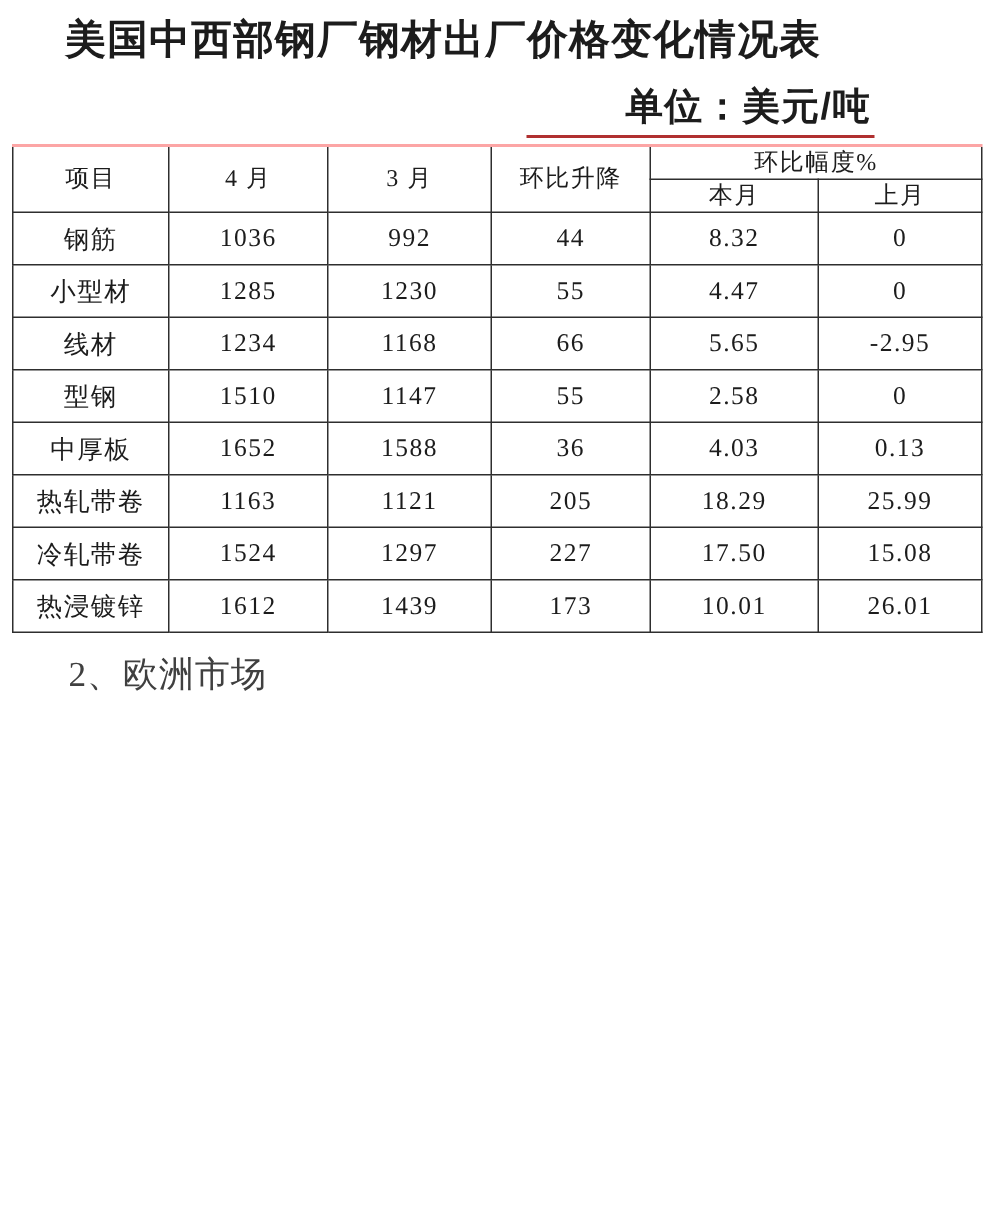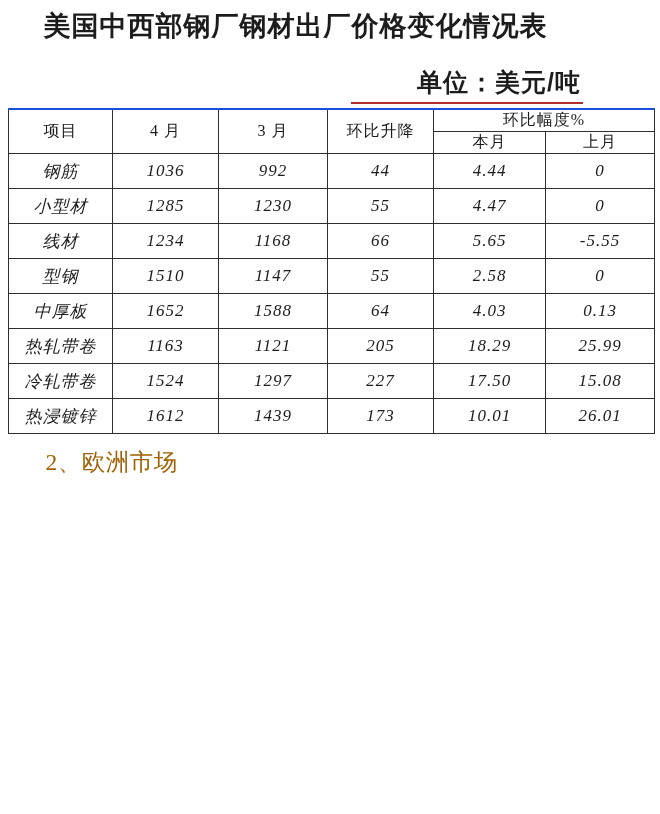--- a/index.html
+++ b/index.html
@@ -18,60 +18,60 @@
     font-size: 27px;
     letter-spacing: 1px;
     padding-top: 2px;
   }
   .unit {
     text-align: right;
     font-family: "Liberation Sans", "DejaVu Sans", sans-serif;
     font-weight: 700;
     font-size: 25px;
     letter-spacing: 1px;
-    margin-top: 22px;
+    margin-top: 10px;
     padding-right: 2px;
   }
   .unit-underline {
     width: 232px; height: 2px;
     background: #b03030;
     margin: 3px 0 4px auto;
   }
 
   table.price {
     width: 646px;
     border-collapse: collapse;
     table-layout: fixed;
-    border-top: 2px solid #1d4ed8;
+    border-top: 2px solid #fca5a5;
   }
   table.price th, table.price td {
     border: 1px solid #2e2e2e;
     text-align: center;
     vertical-align: middle;
     font-weight: normal;
     font-size: 17px;
     letter-spacing: 1px;
     padding: 0;
   }
   table.price thead th { height: 20px; font-size: 16px; }
-  table.price tbody td { height: 35px; font-style: italic; }
+  table.price tbody td { height: 35px; }
   .col-item { width: 104px; }
   .col-apr  { width: 106px; }
   .col-mar  { width: 109px; }
   .col-chg  { width: 106px; }
   .col-this { width: 112px; }
   .col-last { width: 109px; }
 
   .bodytext {
     margin-top: 3px;
     font-size: 23.5px;
     line-height: 51px;
     letter-spacing: 0.5px;
     text-align: justify;
-    color: #a16207;
+    color: #404040;
   }
   .section-heading { text-indent: 1.6em; text-align: left; }
   .para { text-indent: 2em; }
 </style>
 </head>
 <body>
 
 <div class="doc">
 
   <div class="title">美国中西部钢厂钢材出厂价格变化情况表</div>
@@ -100,52 +100,52 @@
         <th>本月</th>
         <th>上月</th>
       </tr>
     </thead>
     <tbody>
       <tr>
         <td>钢筋</td>
         <td>1036</td>
         <td>992</td>
         <td>44</td>
-        <td>4.44</td>
+        <td>8.32</td>
         <td>0</td>
       </tr>
       <tr>
         <td>小型材</td>
         <td>1285</td>
         <td>1230</td>
         <td>55</td>
         <td>4.47</td>
         <td>0</td>
       </tr>
       <tr>
         <td>线材</td>
         <td>1234</td>
         <td>1168</td>
         <td>66</td>
         <td>5.65</td>
-        <td>-5.55</td>
+        <td>-2.95</td>
       </tr>
       <tr>
         <td>型钢</td>
         <td>1510</td>
         <td>1147</td>
         <td>55</td>
         <td>2.58</td>
         <td>0</td>
       </tr>
       <tr>
         <td>中厚板</td>
         <td>1652</td>
         <td>1588</td>
-        <td>64</td>
+        <td>36</td>
         <td>4.03</td>
         <td>0.13</td>
       </tr>
       <tr>
         <td>热轧带卷</td>
         <td>1163</td>
         <td>1121</td>
         <td>205</td>
         <td>18.29</td>
         <td>25.99</td>

